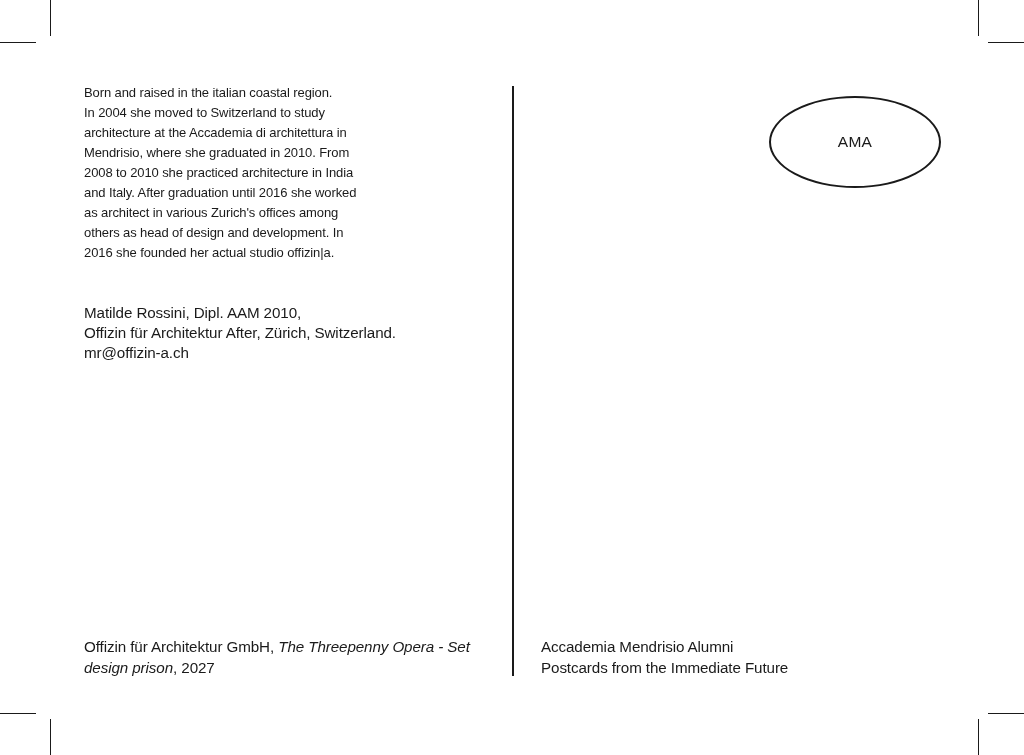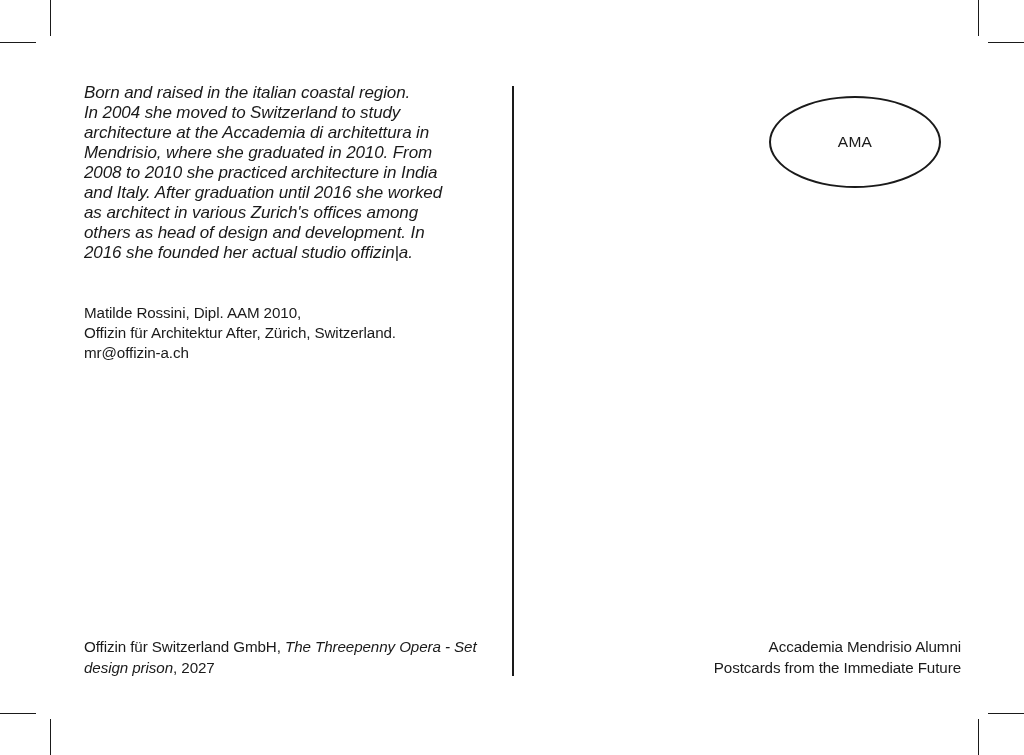--- a/index.html
+++ b/index.html
@@ -42,25 +42,24 @@
     height: 590px;
     background: #1a1a1a;
   }
 
   
   .bio {
     position: absolute;
     left: 84px;
     top: 83px;
     width: 400px;
-    font-size: 17px;
+    font-size: 13px;
     line-height: 20px;
     letter-spacing: -0.1px;
     white-space: pre-line;
-    font-style: italic;
   }
   .contact {
     position: absolute;
     left: 84px;
     top: 303px;
     width: 420px;
     font-size: 15.2px;
     line-height: 20px;
     letter-spacing: -0.1px;
     white-space: pre-line;
@@ -106,21 +105,20 @@
 
   .imprint {
     position: absolute;
     left: 541px;
     top: 636px;
     width: 420px;
     font-size: 15.2px;
     line-height: 21px;
     letter-spacing: -0.1px;
     white-space: pre-line;
-    text-align: right;
   }
 </style>
 </head>
 <body>
 
 <div class="crop-mark crop-v cm-tl-v"></div>
 <div class="crop-mark crop-h cm-tl-h"></div>
 <div class="crop-mark crop-v cm-tr-v"></div>
 <div class="crop-mark crop-h cm-tr-h"></div>
 <div class="crop-mark crop-v cm-bl-v"></div>
@@ -137,21 +135,21 @@
 2008 to 2010 she practiced architecture in India
 and Italy. After graduation until 2016 she worked
 as architect in various Zurich's offices among
 others as head of design and development. In
 2016 she founded her actual studio offizin|a.</div>
 <div class="contact">Matilde Rossini, Dipl. AAM 2010,
 Offizin für Architektur After, Zürich, Switzerland.
 mr@offizin-a.ch</div>
 
 <div class="caption">
-  <span>Offizin für Switzerland GmbH, </span><span class="ital">The Threepenny
+  <span>Offizin für Architektur GmbH, </span><span class="ital">The Threepenny
 Opera - Set design prison</span><span>, 2027</span>
 </div>
 
 <div class="logo">
   <div class="oval"></div>
   <div class="logo-text">AMA</div>
 </div>
 
 <div class="imprint">Accademia Mendrisio Alumni
 Postcards from the Immediate Future</div>

